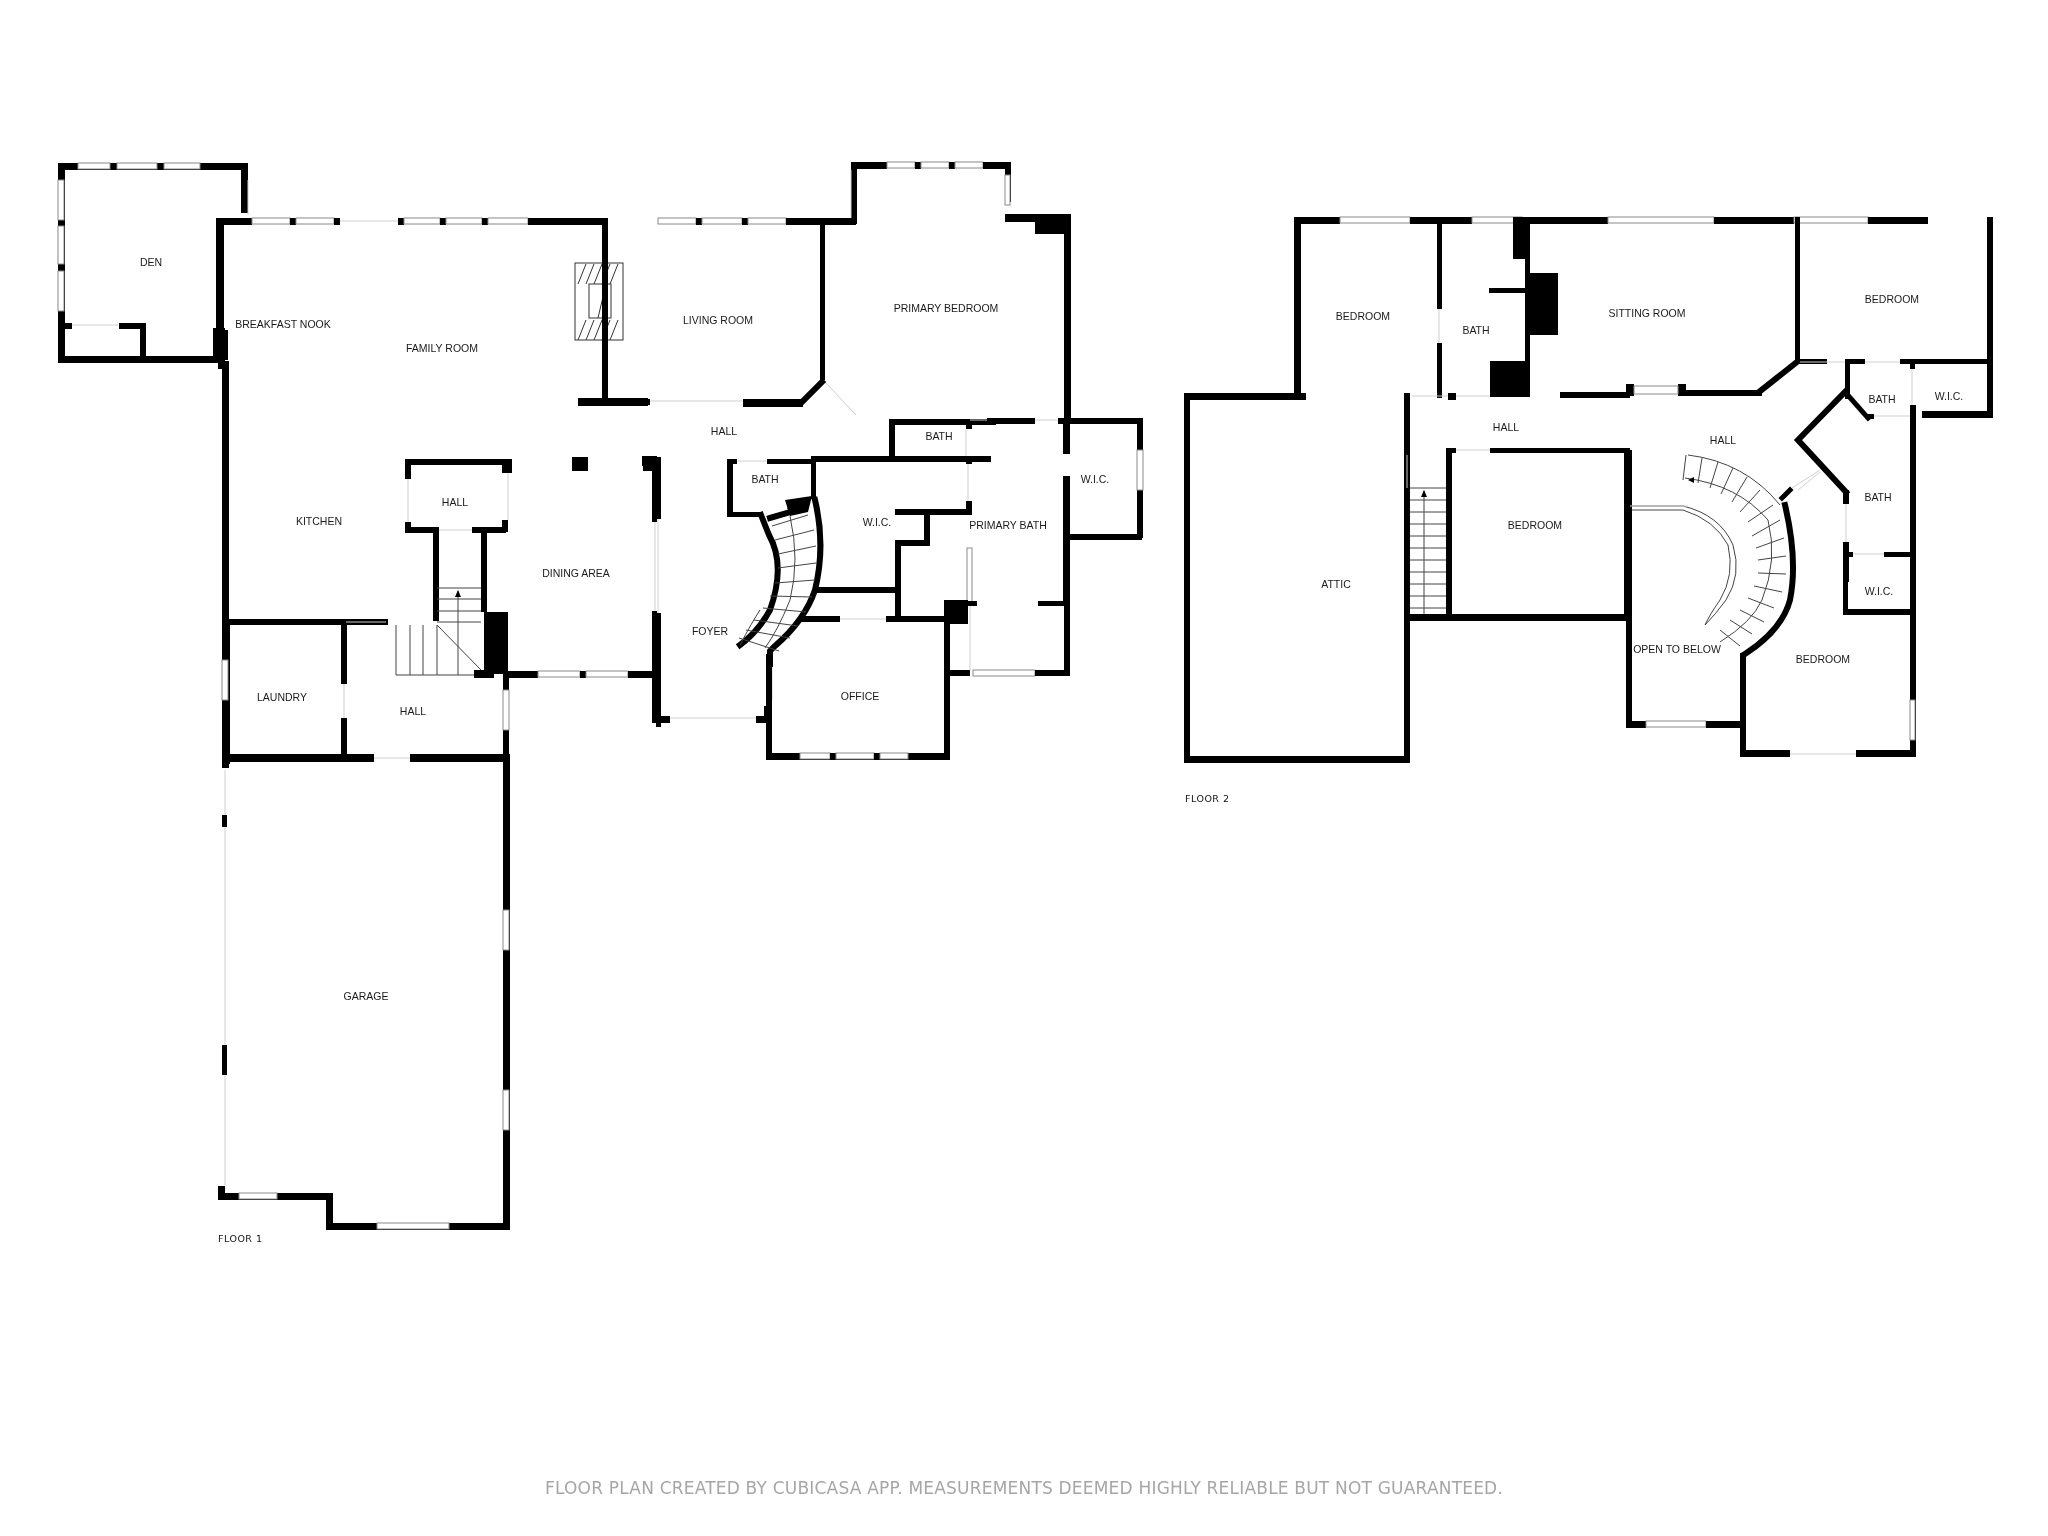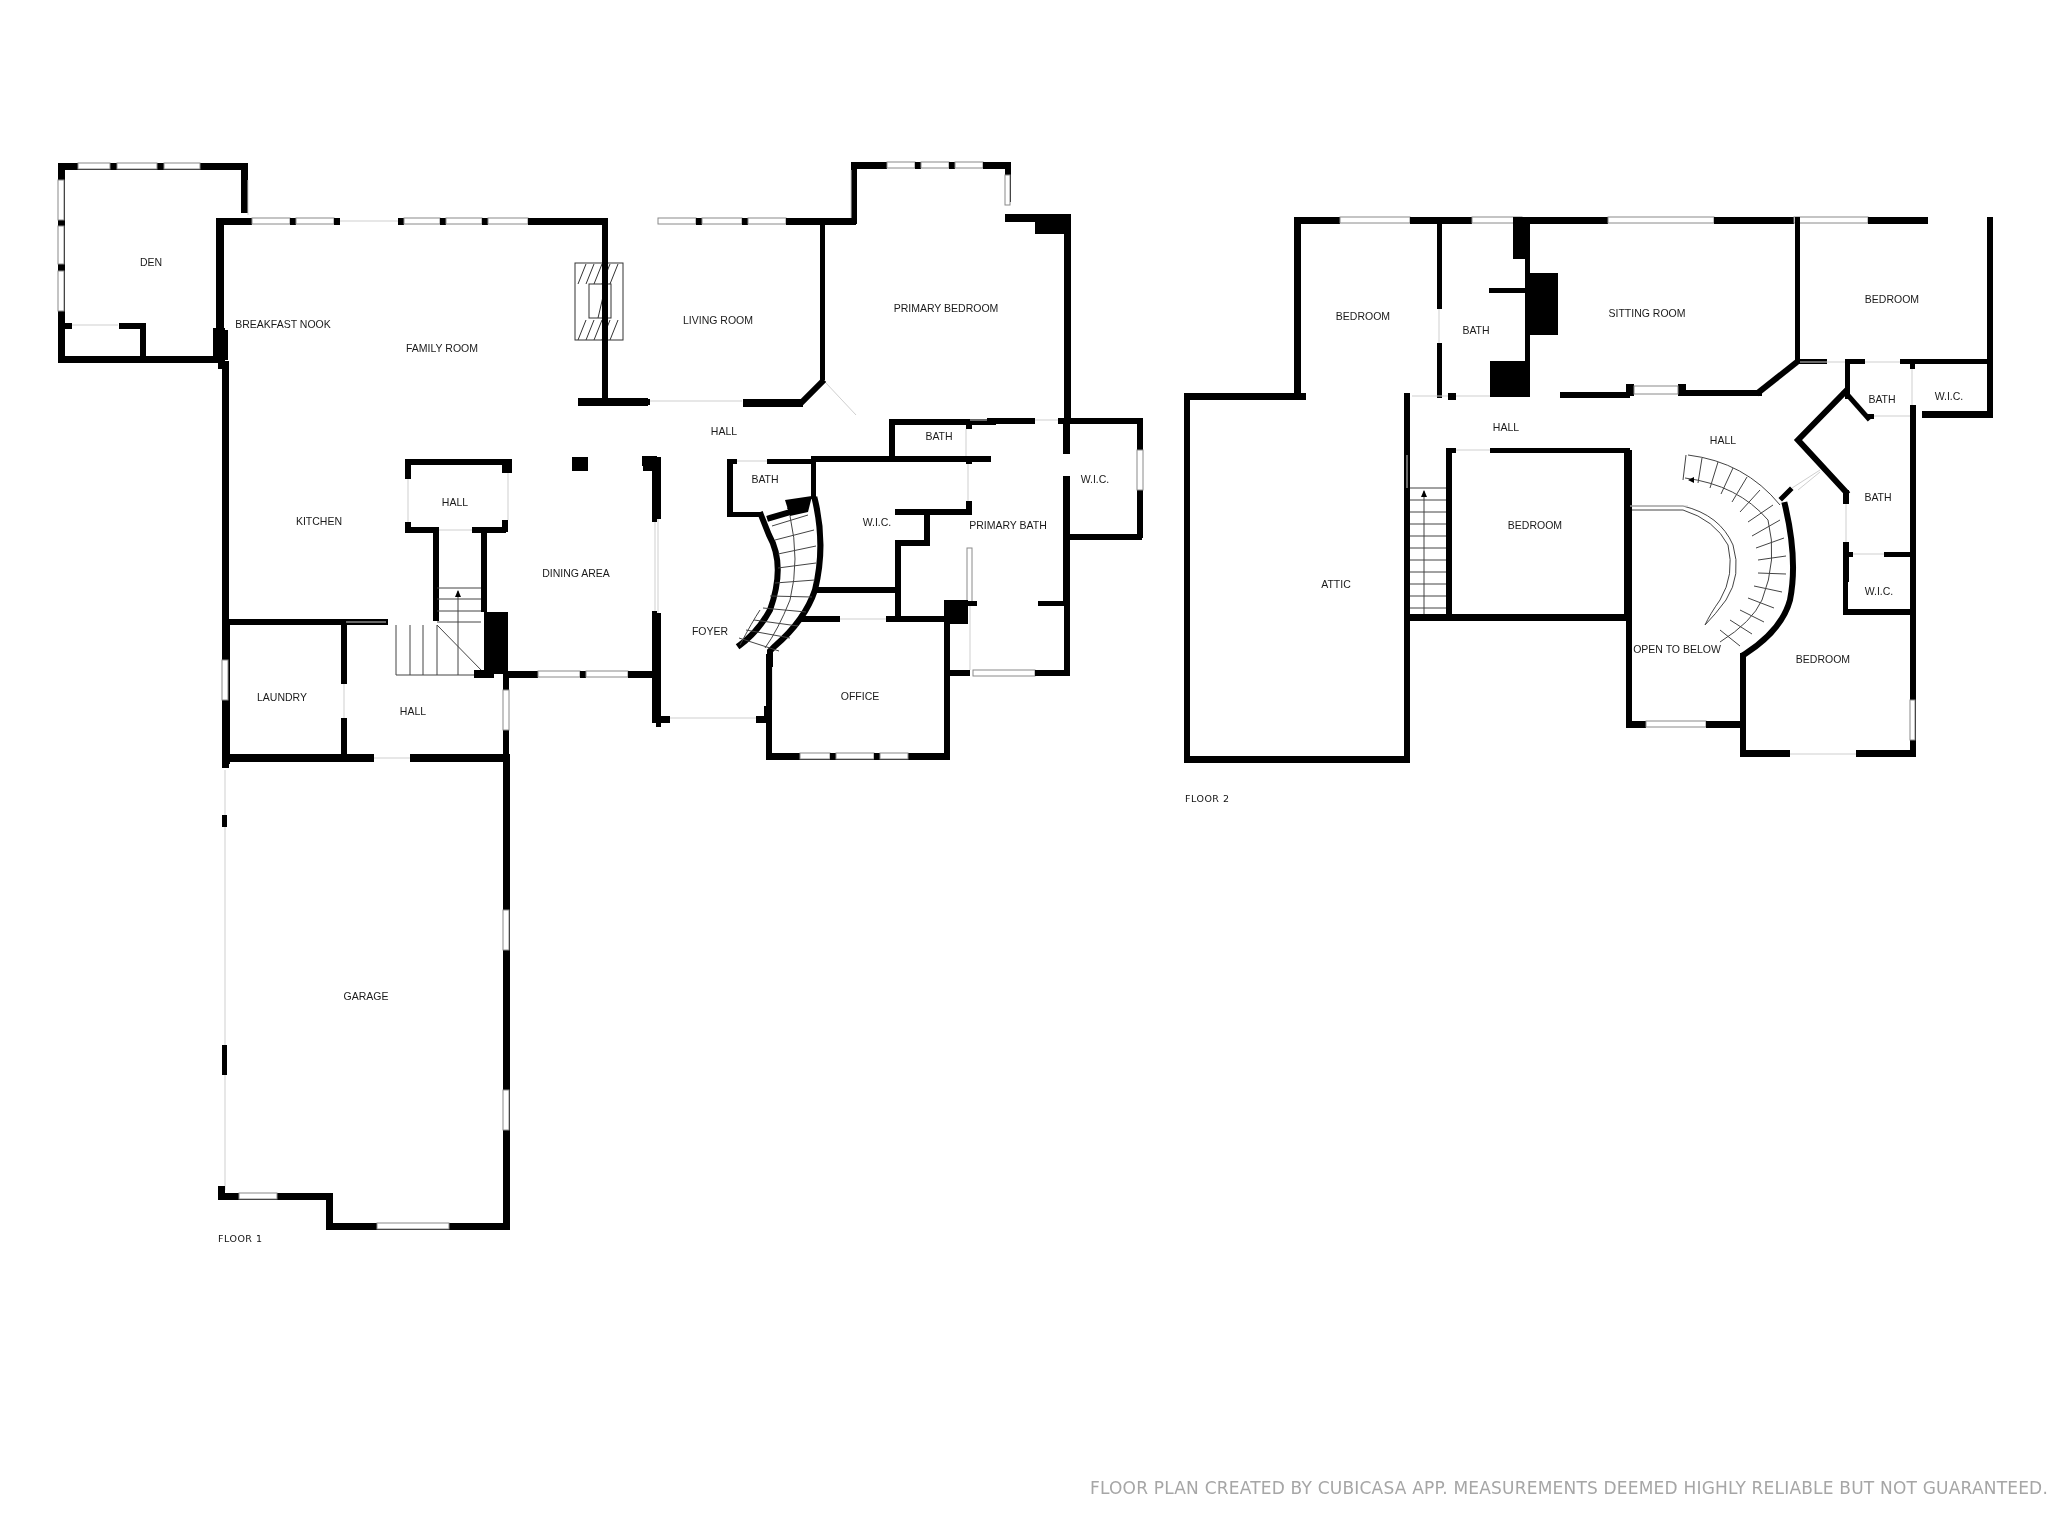--- a/index.html
+++ b/index.html
@@ -6,21 +6,21 @@
     body { width: 2048px; height: 1536px; position: relative; overflow: hidden; font-family: "Liberation Sans", sans-serif; }
     #plan { position: absolute; left: 0; top: 0; width: 2048px; height: 1536px; }
     .wall { fill: #000; }
     .wline { stroke: #000; fill: none; stroke-linecap: square; }
     .win { fill: #fff; stroke: #8a8a8a; stroke-width: 1; }
     .opening { stroke: #cfcfcf; stroke-width: 1; fill: none; }
     .stair { stroke: #444; stroke-width: 1; fill: none; }
     .hatch { stroke: #333; stroke-width: 1; fill: none; }
     .room-label { font-family: "Liberation Sans", sans-serif; font-size: 10.5px; fill: #1a1a1a; text-anchor: middle; dominant-baseline: middle; }
     .floor-label { font-family: "DejaVu Sans", sans-serif; font-size: 9.5px; fill: #111; letter-spacing: 0.5px; }
-    .footer { position: absolute; left: 0; width: 2048px; top: 1478px; text-align: right; font-family: "DejaVu Sans", sans-serif; font-size: 17px; color: #a6a6a6; letter-spacing: 0.2px; }
+    .footer { position: absolute; left: 0; width: 2048px; top: 1478px; text-align: center; font-family: "DejaVu Sans", sans-serif; font-size: 17px; color: #a6a6a6; letter-spacing: 0.2px; }
   </style>
 </head>
 <body>
 
 <svg id="plan" viewBox="0 0 2048 1536" xmlns="http://www.w3.org/2000/svg">
 
   <g>
 
     <g>
       <rect class="wall" x="58" y="163" width="190" height="7"></rect>

